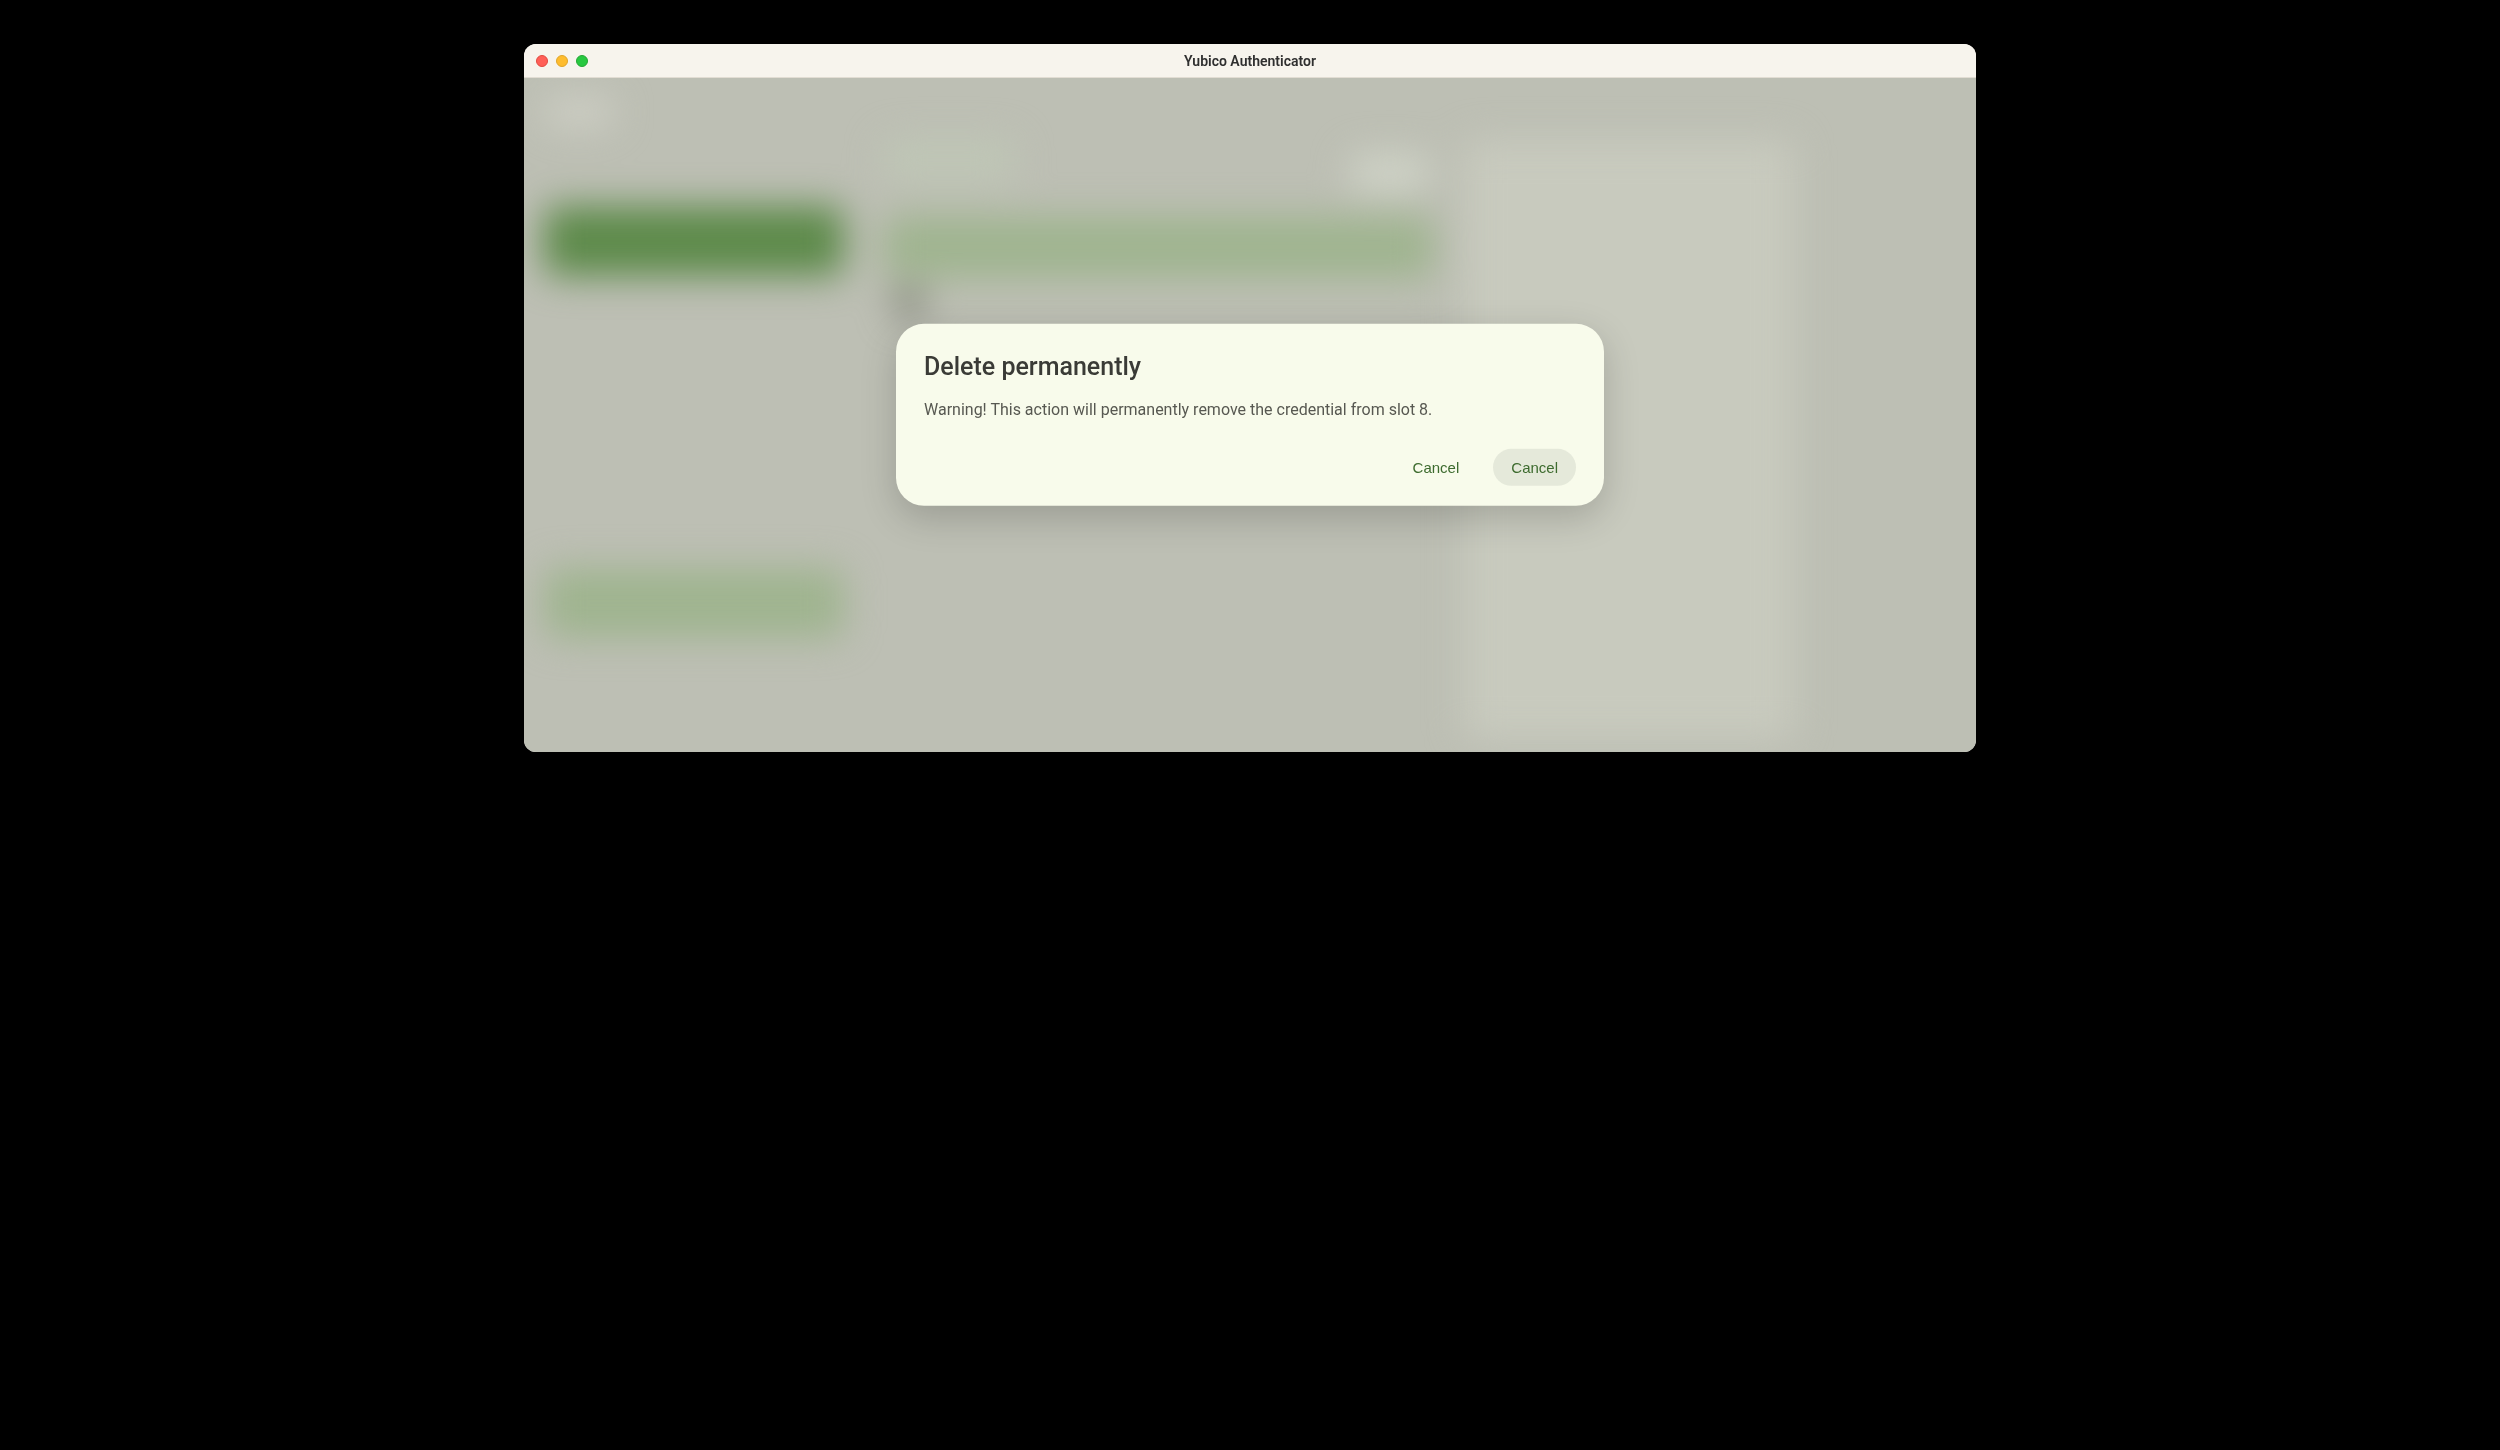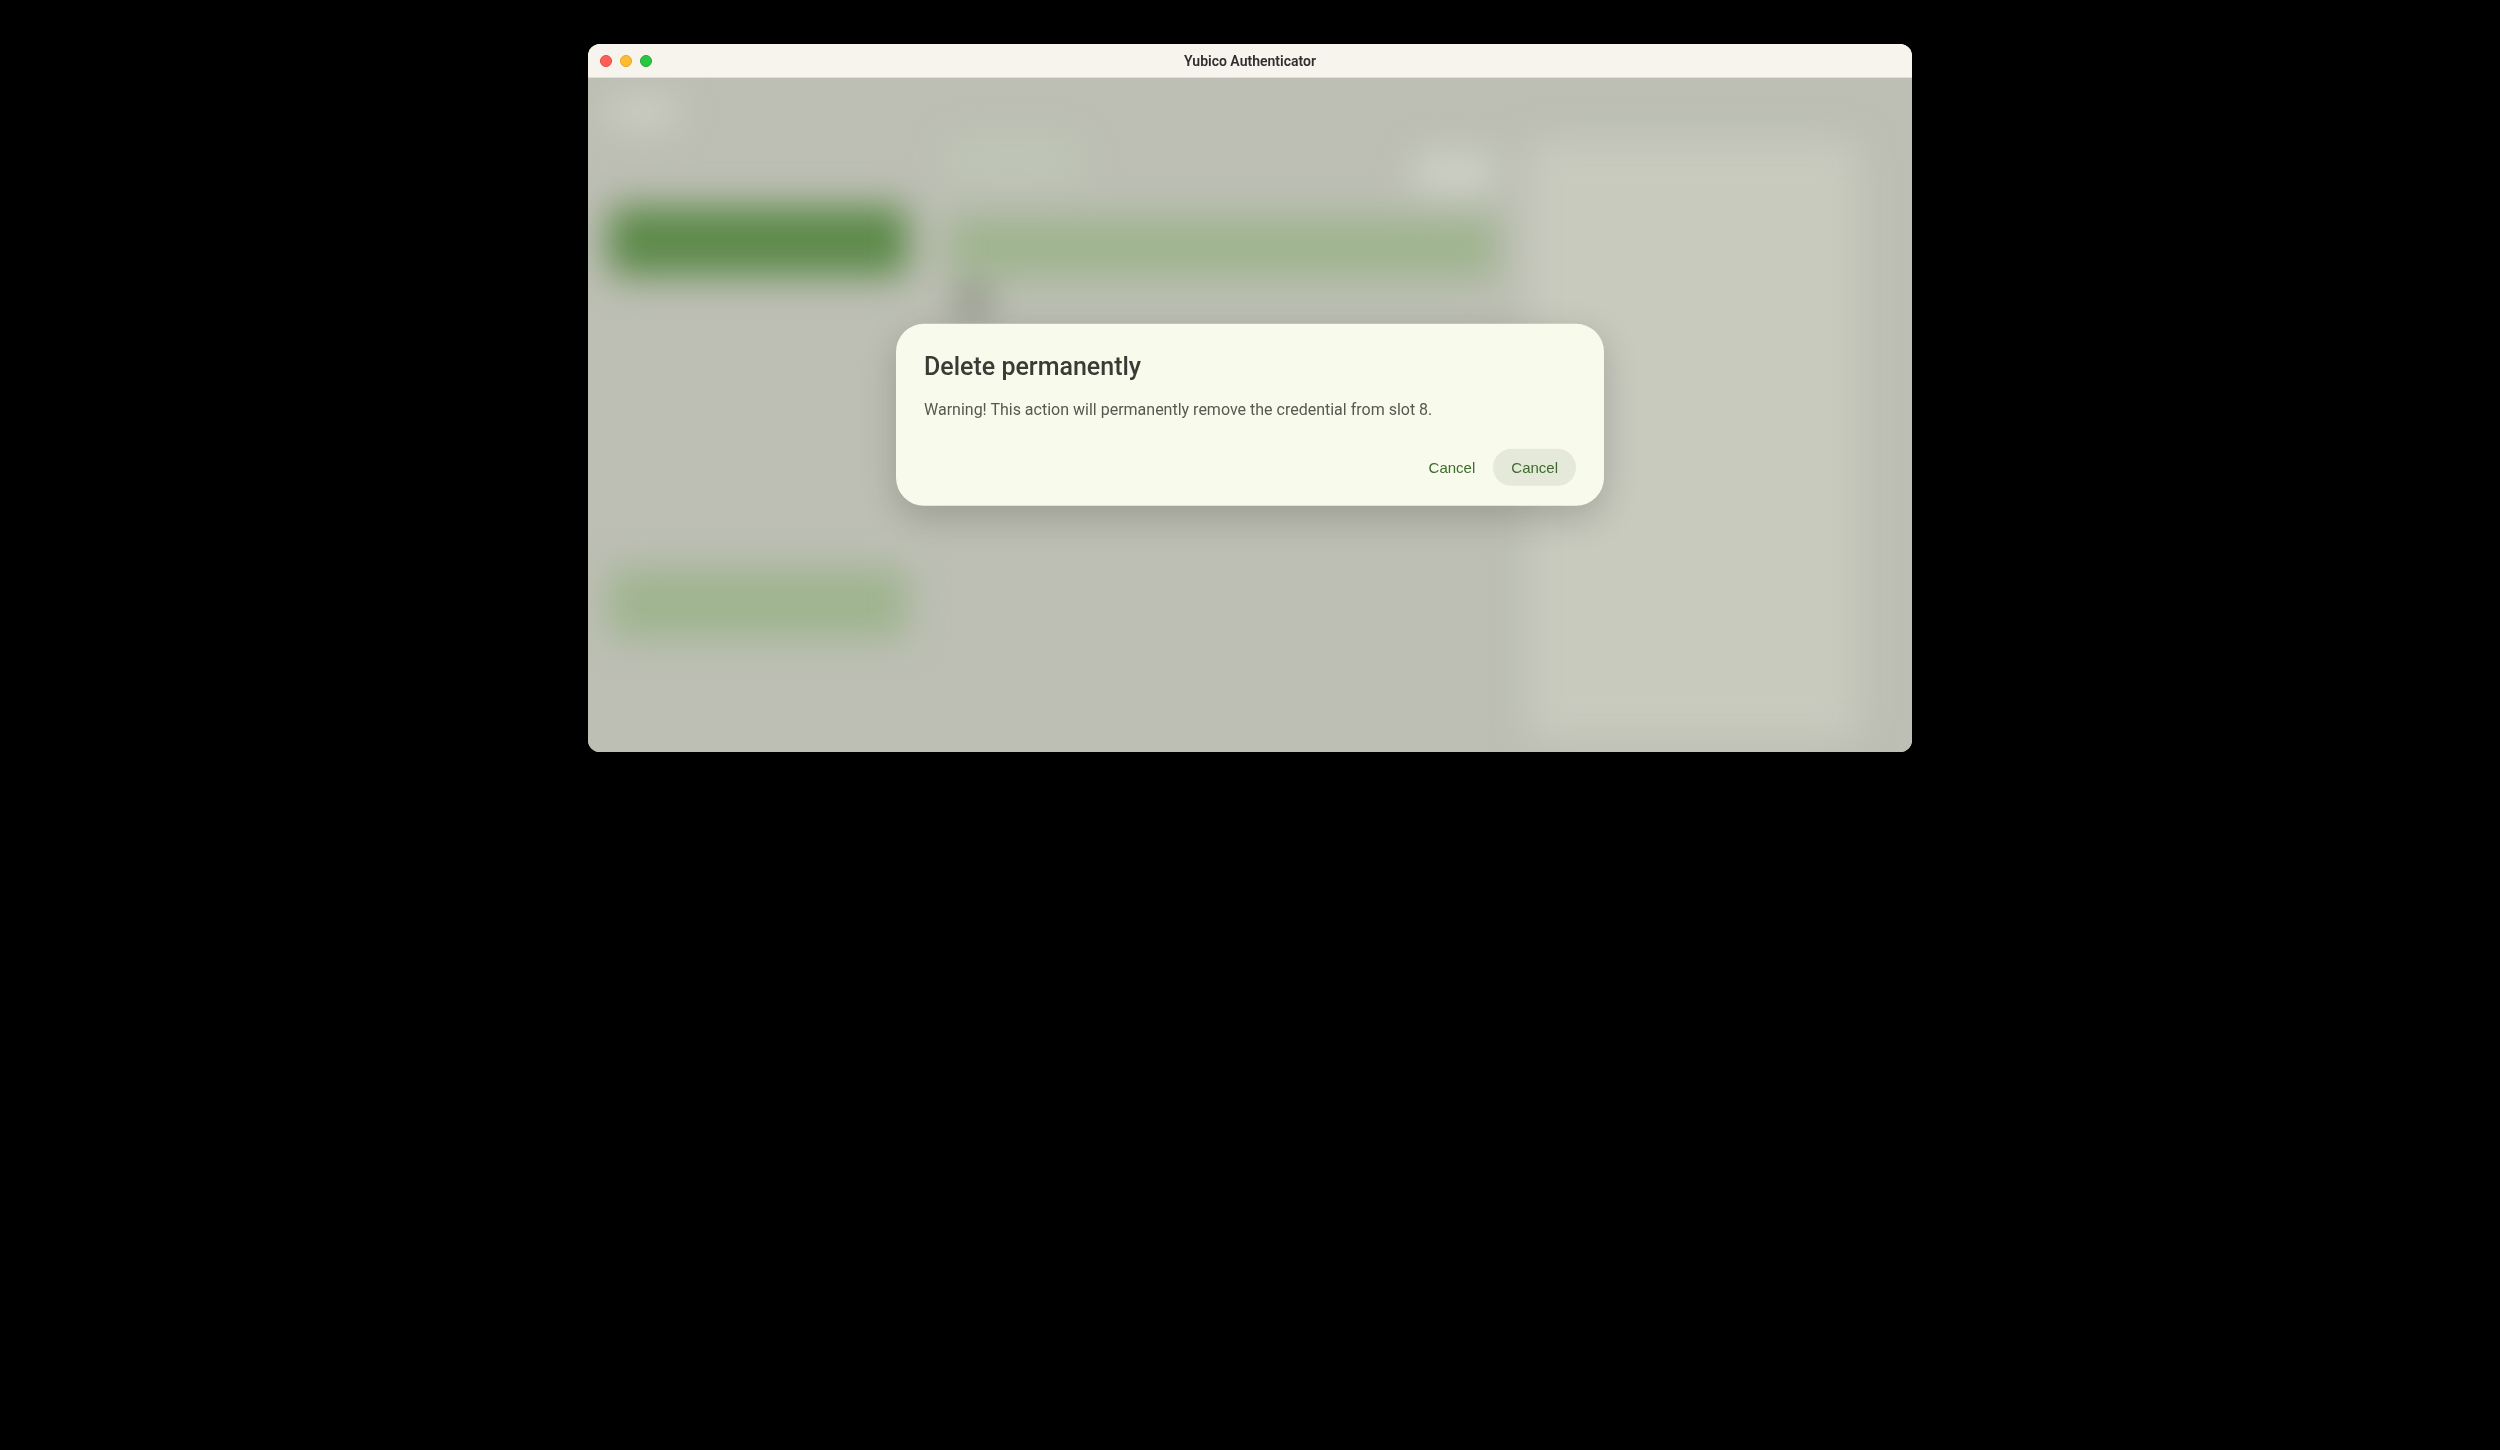--- a/index.html
+++ b/index.html
@@ -6,21 +6,21 @@
   html, body { width: 100%; height: 100%; }
   body {
     background: #000;
     font-family: -apple-system, BlinkMacSystemFont, "Segoe UI", Roboto, Helvetica, Arial, sans-serif;
     display: flex;
     align-items: flex-start;
     justify-content: center;
   }
 
   .window {
-    width: 1324px;
+    width: 1452px;
     height: 708px;
     margin-top: 44px;
     background: #f7f3ec;
     border-radius: 12px;
     overflow: hidden;
     box-shadow: 0 10px 40px rgba(0,0,0,0.5);
     display: flex;
     flex-direction: column;
     position: relative;
   }
@@ -106,21 +106,21 @@
   .modal-body {
     font-size: 16px;
     color: #575851;
     margin-bottom: 28px;
     line-height: 1.4;
   }
 
   .modal-actions {
     display: flex;
     justify-content: flex-end;
-    gap: 0;
+    gap: 16px;
   }
 
   .btn {
     font-size: 15px;
     font-weight: 500;
     padding: 10px 18px;
     border-radius: 22px;
     cursor: pointer;
     border: none;
     background: transparent;

